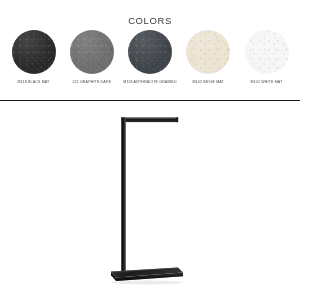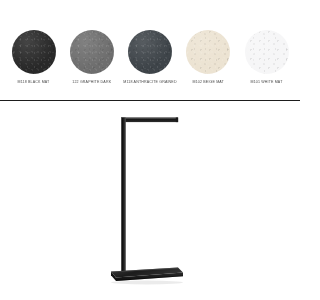--- a/index.html
+++ b/index.html
@@ -122,20 +122,21 @@
     height: 199px;
   }
 </style>
 </head>
 <body>
 
 <div id="page">
 
   <div class="colors-section">
 
+    <div class="section-title">COLORS</div>
 
     <div class="swatch-row">
 
       <div class="swatch-cell">
         <div class="swatch-disc" id="sw0" style="background: rgb(41, 41, 41);">
           <div class="grain"></div>
           <div class="sheen"></div>
         </div>
         <div class="swatch-label">M118 BLACK MAT</div>
       </div>

